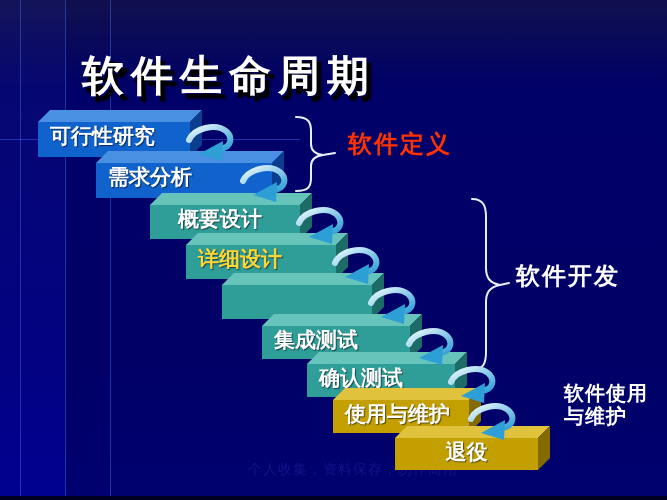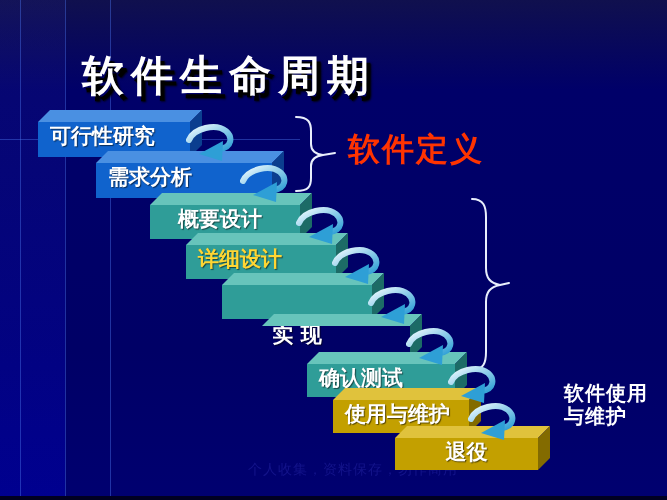--- a/index.html
+++ b/index.html
@@ -45,21 +45,21 @@
 
   .c-gold .face.front{background:#c3a000;}
   .c-gold .face.top{background:#e0c23c;}
   .c-gold .face.side{background:#836b00;}
 
   .arrow{position:absolute;width:50px;height:40px;z-index:5;}
 
   .brace{position:absolute;z-index:3;}
 
   .phase-label{position:absolute;z-index:3;font-weight:bold;white-space:pre-line;}
-  .phase-1{left:348px;top:128px;font-size:32px;letter-spacing:2px;}
+  .phase-1{left:348px;top:128px;font-size:24px;letter-spacing:2px;}
   .phase-2{left:516px;top:260px;font-size:24px;color:#ffffff;letter-spacing:2px;}
   .phase-3{left:564px;top:382px;font-size:20px;color:#ffffff;line-height:23px;letter-spacing:1px;}
 
   .watermark{position:absolute;left:248px;top:461px;z-index:2;
     font-size:14px;letter-spacing:1px;color:#2222a0;opacity:0.55;}
 
   .bottom-edge{position:absolute;left:0;bottom:0;width:100%;height:4px;background:#000022;z-index:6;}
 </style>
 </head>
 <body>
@@ -119,20 +119,23 @@
     <div class="face top"></div>
     <div class="face side"></div>
     <div class="face front">
       <span style="color: rgb(255, 255, 255); margin-top: 36px;">实 现</span>
     </div>
   </div>
 
   <div class="step c-teal c-left" style="left:262px;top:314px;width:148px;height:45px">
     <div class="face top"></div>
     <div class="face side"></div>
+    <div class="face front">
+      <span style="color: rgb(255, 255, 255);">集成测试</span>
+    </div>
   </div>
 
   <div class="step c-teal c-left" style="left:307px;top:352px;width:148px;height:45px">
     <div class="face top"></div>
     <div class="face side"></div>
     <div class="face front">
       <span style="color: rgb(255, 255, 255);">确认测试</span>
     </div>
   </div>
 
@@ -186,19 +189,20 @@
   </svg>
 
   <svg class="brace" style="left:292px;top:114px" width="48" height="80" viewBox="0 0 48 80">
     <path d="M4,3 C17,3 19,9 19,17 L19,30 C19,37 23,40 31,41 C23,42 19,45 19,52 L19,64 C19,72 17,77 4,77 M31,41 L43,39" fill="none" stroke="#e8eefc" stroke-width="2" stroke-linecap="round"></path>
   </svg>
   <svg class="brace" style="left:470px;top:196px" width="42" height="178" viewBox="0 0 42 178">
     <path d="M2,3 C14,3 16,11 16,21 L16,72 C16,82 20,87 30,89 C20,91 16,96 16,106 L16,156 C16,166 14,174 2,174 M30,89 L39,87" fill="none" stroke="#e8eefc" stroke-width="2" stroke-linecap="round"></path>
   </svg>
 
   <div class="phase-label phase-1" style="color: rgb(255, 51, 0);">软件定义</div>
+  <div class="phase-label phase-2" style="color: rgb(255, 255, 255);">软件开发</div>
   <div class="phase-label phase-3" style="color: rgb(255, 255, 255);">软件使用
 与维护</div>
 
   <div class="watermark">个人收集，资料保存，勿作商用</div>
 
   <div class="bottom-edge"></div>
 </div>
 
 </body></html>

